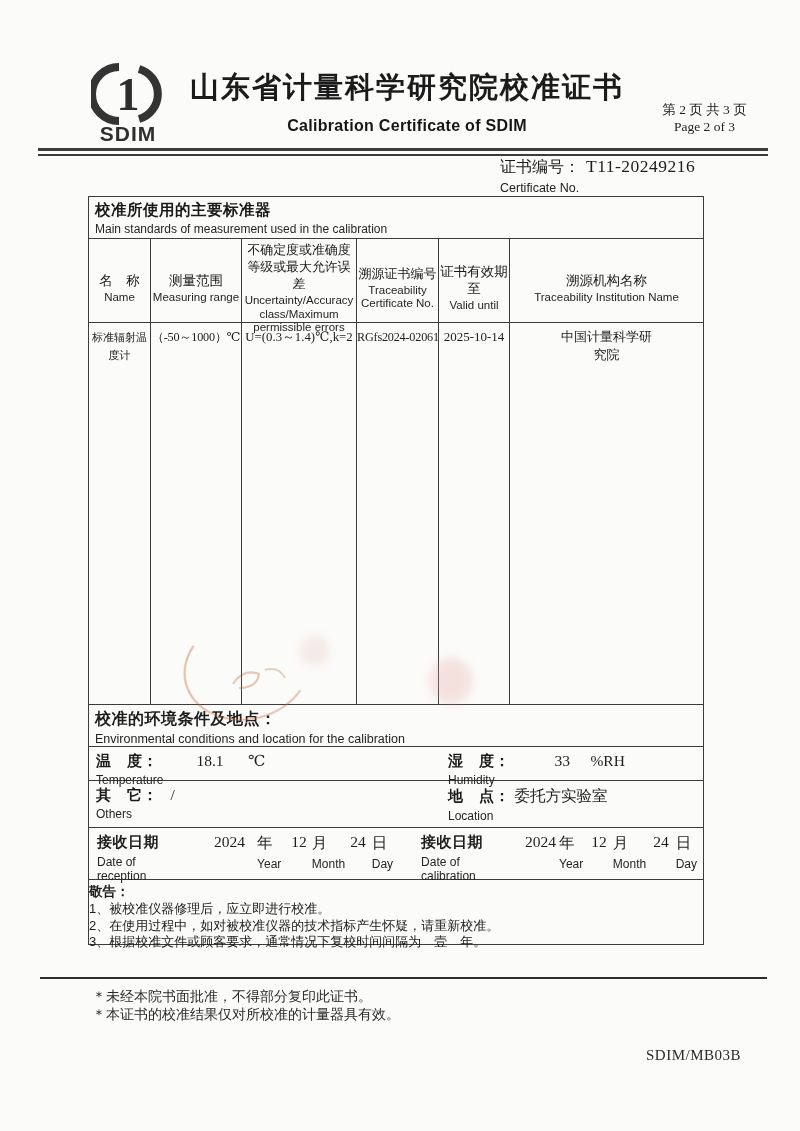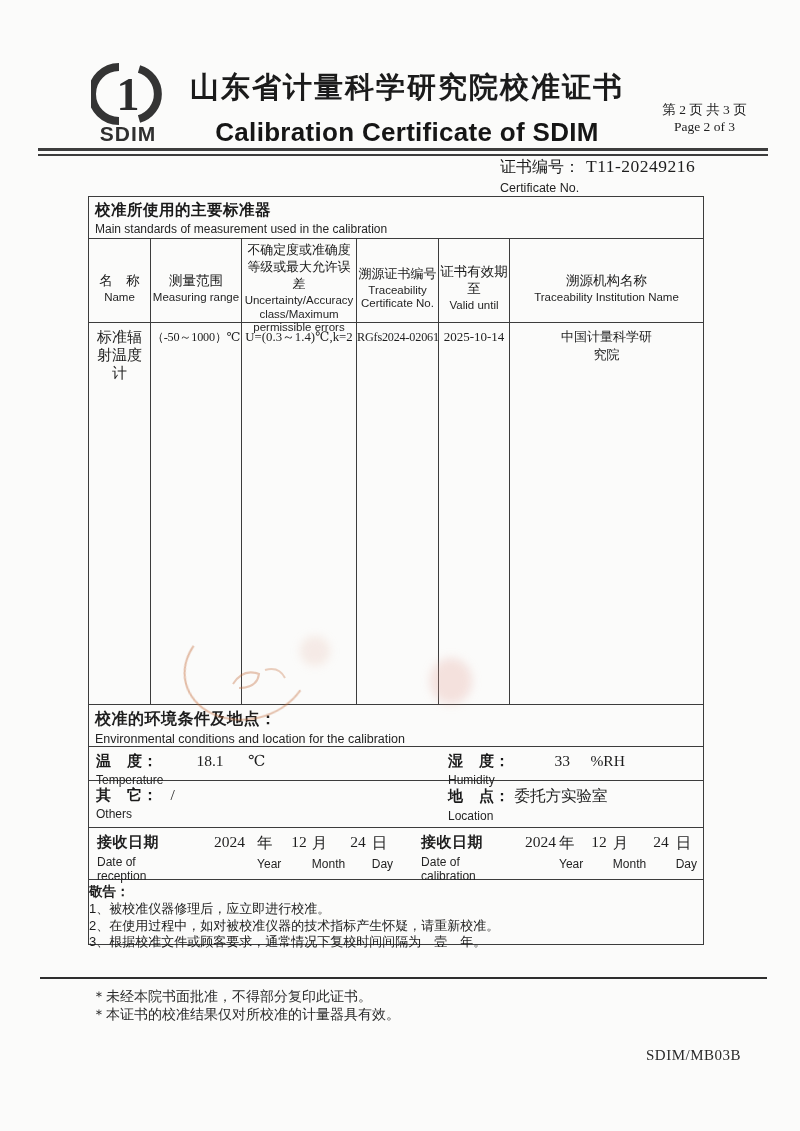--- a/index.html
+++ b/index.html
@@ -6,21 +6,21 @@
   body { background:#e8e8e8; font-family:"Liberation Sans","DejaVu Sans",sans-serif; }
   .page { position:relative; width:800px; height:1131px; background:#fbfbfa; margin:0 auto; overflow:hidden; color:#1e1e1e; }
 
   
   .logo { position:absolute; left:76px; top:62px; width:104px; text-align:center; }
   .logo svg { display:block; margin:0 auto; }
   .logo-text { font-weight:bold; font-size:21px; letter-spacing:1px; color:#2f2f2f; margin-top:-4px; }
 
   .title-block { position:absolute; left:168px; top:68px; width:478px; text-align:center; }
   .title-zh { font-family:"Liberation Serif","DejaVu Serif",serif; font-weight:bold; font-size:29px; letter-spacing:2px; color:#1b1b1b; }
-  .title-en { font-weight:bold; font-size:26px; letter-spacing:.3px; color:#161616; margin-top:9px; }
+  .title-en { font-weight:bold; font-size:16px; letter-spacing:.3px; color:#161616; margin-top:9px; }
 
   .page-no { position:absolute; left:632px; top:101px; width:145px; text-align:center;
              font-family:"Liberation Serif","DejaVu Serif",serif; font-size:13.5px; line-height:17px; color:#222; }
 
   .rule-double { position:absolute; left:38px; top:148px; width:730px; height:8px;
                  border-top:3px solid #3d3d3d; border-bottom:2px solid #3d3d3d; }
 
   .cert-no { position:absolute; left:500px; top:156px; }
   .cert-no .line1 { font-family:"Liberation Serif","DejaVu Serif",serif; font-size:16px; color:#1b1b1b; }
   .cert-no .line1 .val { font-size:17.5px; letter-spacing:.5px; margin-left:6px; }
@@ -152,21 +152,21 @@
         <div class="h-en">Valid until</div>
       </div>
       <div class="hcell">
         <div class="h-zh">溯源机构名称</div>
         <div class="h-en">Traceability Institution Name</div>
       </div>
     </div>
 
     <div class="sec grid6 drow">
       <div class="dcell">
-        <span class="w-narrow" style="font-size:15px">标准辐射温度计</span>
+        <span class="w-narrow" style="font-size:11px">标准辐射温度计</span>
       </div>
       <div class="dcell">
         <span class="fs-small">（-50～1000）℃</span>
       </div>
       <div class="dcell">
         <span class="nowrap" style="font-size:12.8px">U=(0.3～1.4)℃,k=2</span>
       </div>
       <div class="dcell">
         <span class="fs-small">RGfs2024-02061</span>
       </div>

